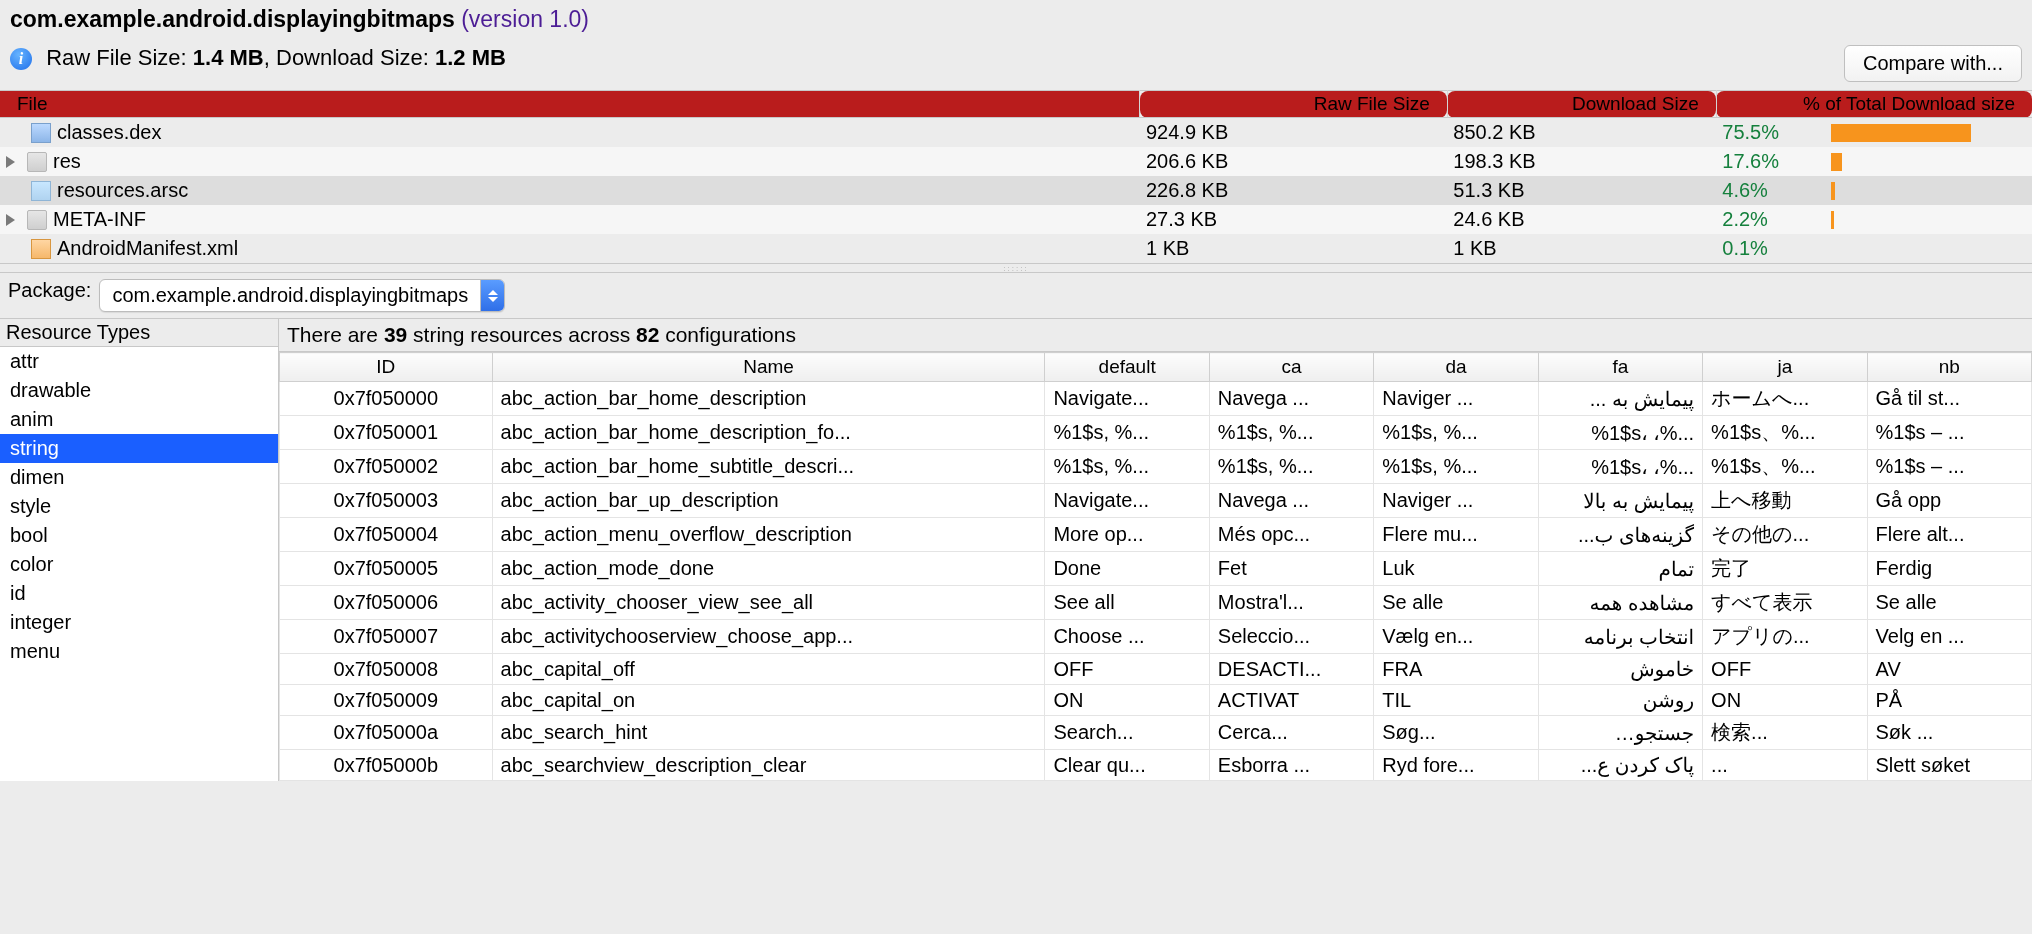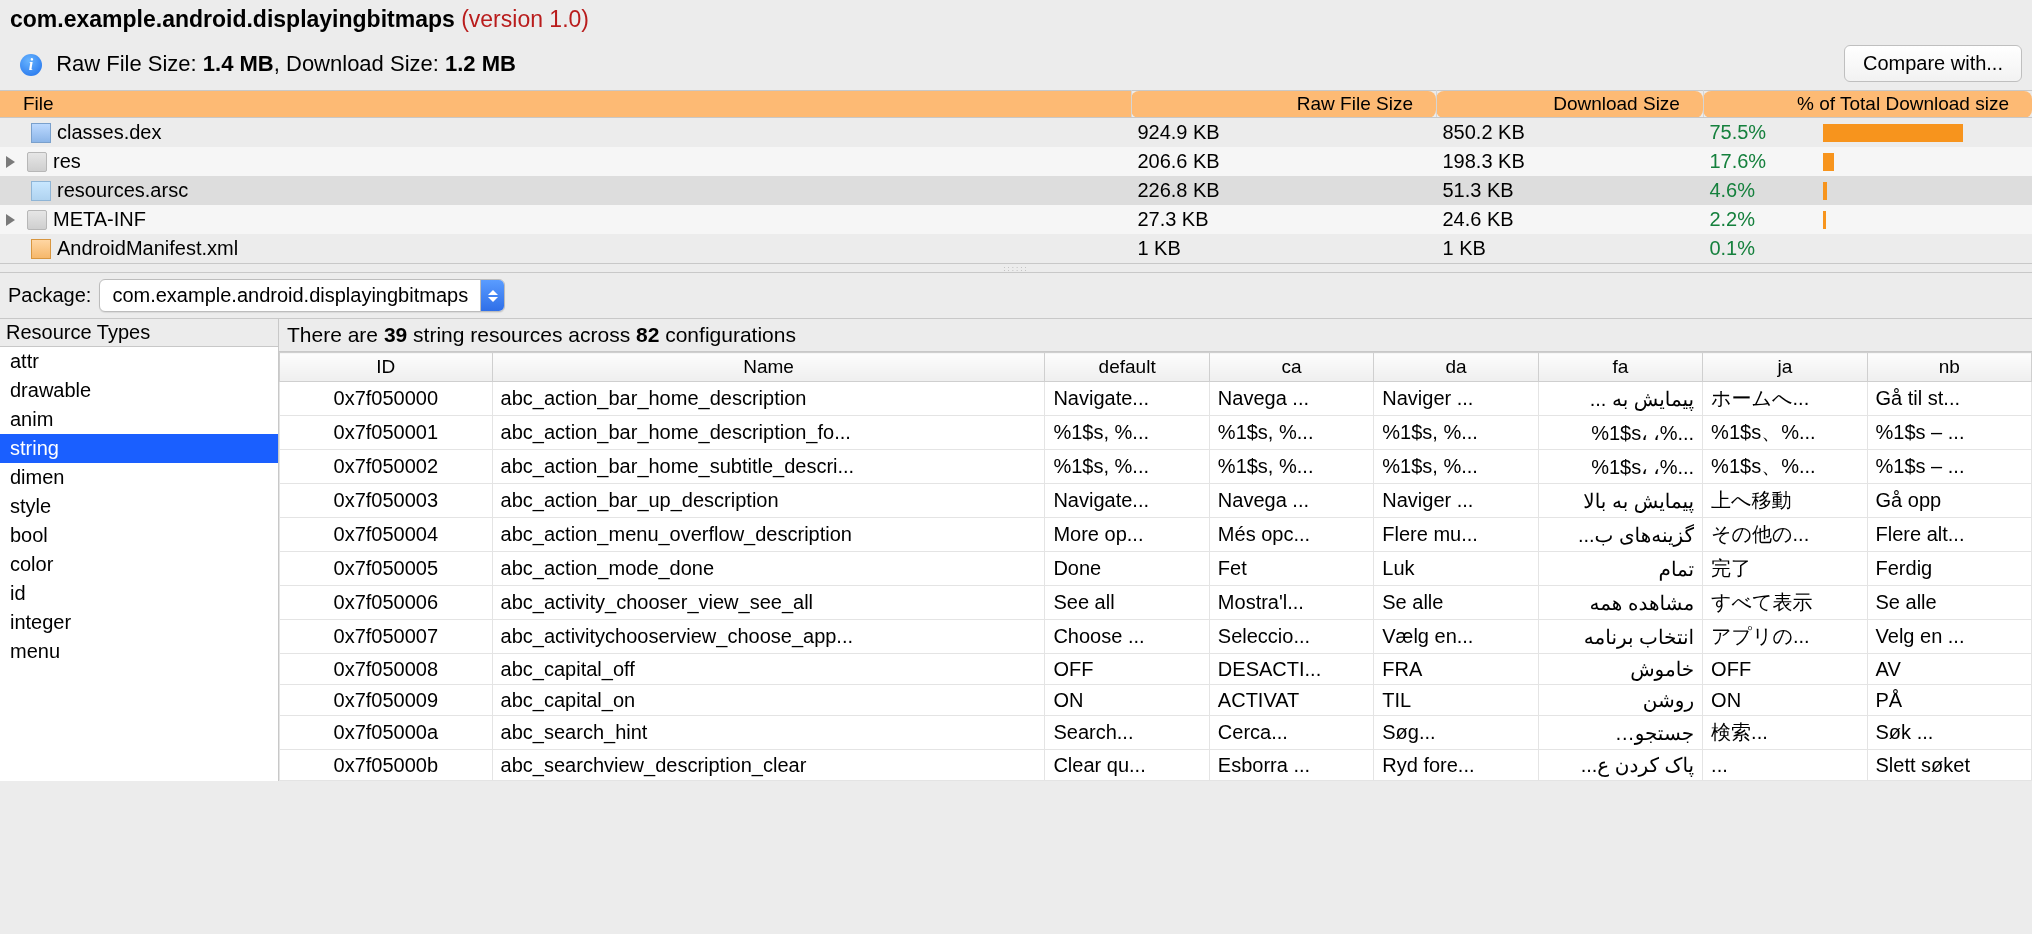--- a/index.html
+++ b/index.html
@@ -9,26 +9,25 @@
     background: #ececec;
     color: #000;
     width: 2032px;
   }
   .header {
     padding: 6px 10px 4px 10px;
     background: #ececec;
   }
   .title-line { font-size: 23px; }
   .title-bold { font-weight: 700; }
-  .version { font-weight: 400; color: #b91c1c; }
+  .version { font-weight: 400; color: #4c1d95; }
   .size-row {
     display: flex;
-    align-items: center;
     justify-content: space-between;
-    padding: 8px 10px 8px 20px;
+    padding: 8px 10px 8px 10px;
   }
   .size-text { font-size: 22px; }
   .size-text b { font-weight: 700; }
   .info-icon {
     display: inline-block;
     width: 22px; height: 22px;
     border-radius: 50%;
     background: radial-gradient(circle at 40% 30%, #67b4ff, #1f6fea);
     color: #fff;
     text-align: center;
@@ -45,27 +44,27 @@
     border: 1px solid #bfbfbf;
     border-radius: 6px;
     padding: 6px 18px;
     font-size: 20px;
     cursor: pointer;
   }
 
   
   .file-table { width: 100%; border-collapse: collapse; }
   .file-table thead th {
-    background: #fdba74;
+    background: #b91c1c;
     border-top: 1px solid #c8c8c8;
     border-bottom: 1px solid #c8c8c8;
     border-right: 1px solid #d5d5d5;
     font-weight: 400;
     text-align: left;
-    padding: 2px 23px;
+    padding: 2px 17px;
     font-size: 19px;
     white-space: nowrap;
   }
   .file-table thead th:last-child { border-right: none; }
   .file-table thead th.r { text-align: right; border-radius: 8px; }
   .file-table td {
     padding: 3px 6px;
     white-space: nowrap;
     font-size: 20px;
   }
@@ -105,21 +104,21 @@
     border-bottom: 1px solid #c8c8c8;
     text-align: center;
     color: #aaa;
     font-size: 8px;
     letter-spacing: 2px;
     line-height: 10px;
   }
 
   .pkg-row {
     display: flex;
-    align-items: center;
+    align-items: flex-start;
     padding: 6px 8px;
     background: #ececec;
     font-size: 20px;
   }
   .select-wrap {
     margin-left: 8px;
     display: inline-flex;
     align-items: stretch;
     border: 1px solid #bcbcbc;
     border-radius: 6px;

